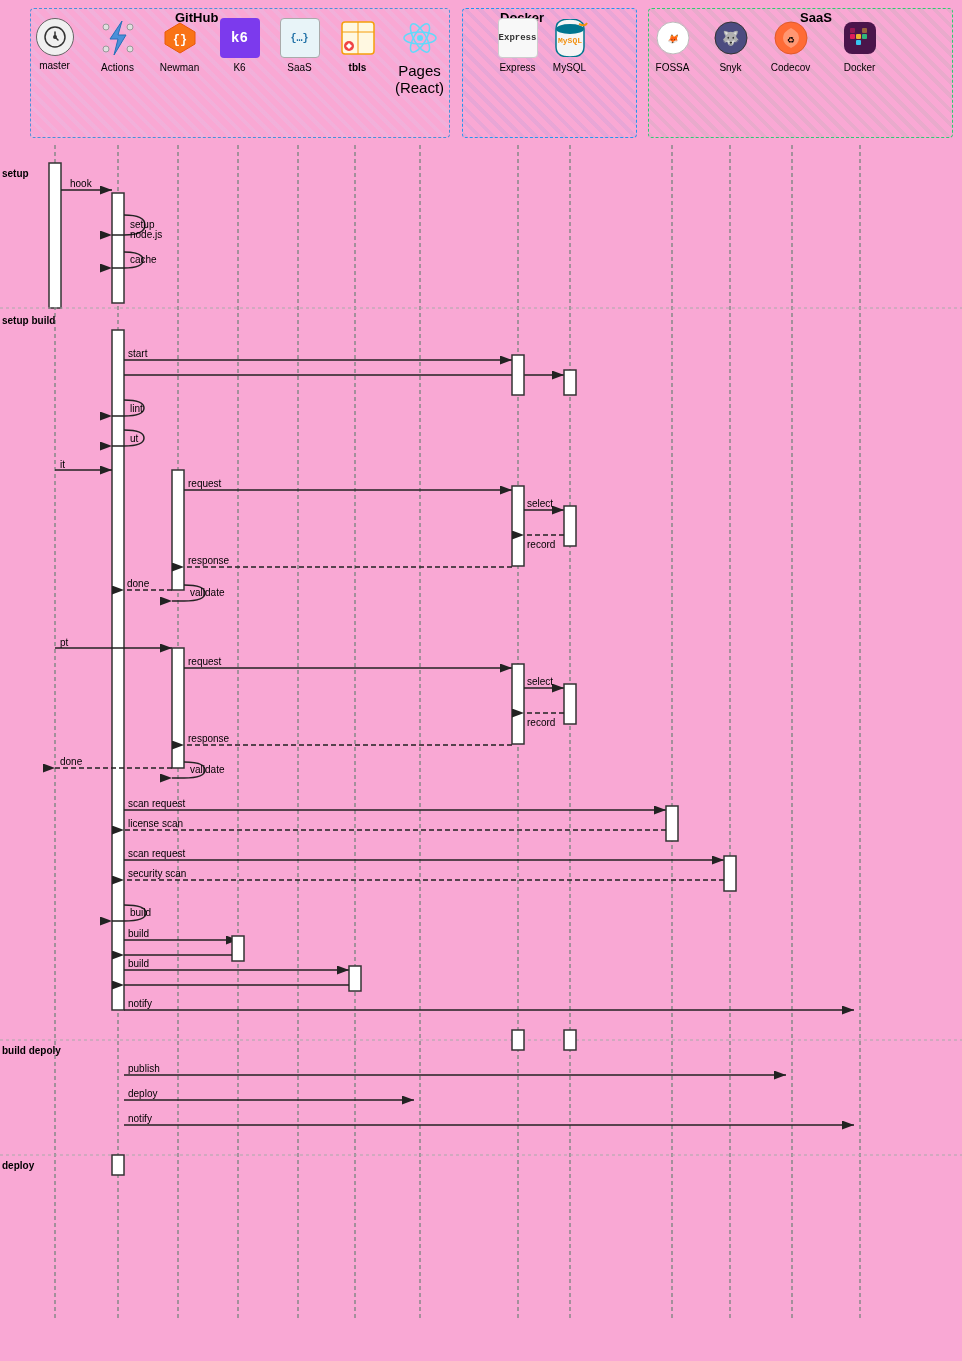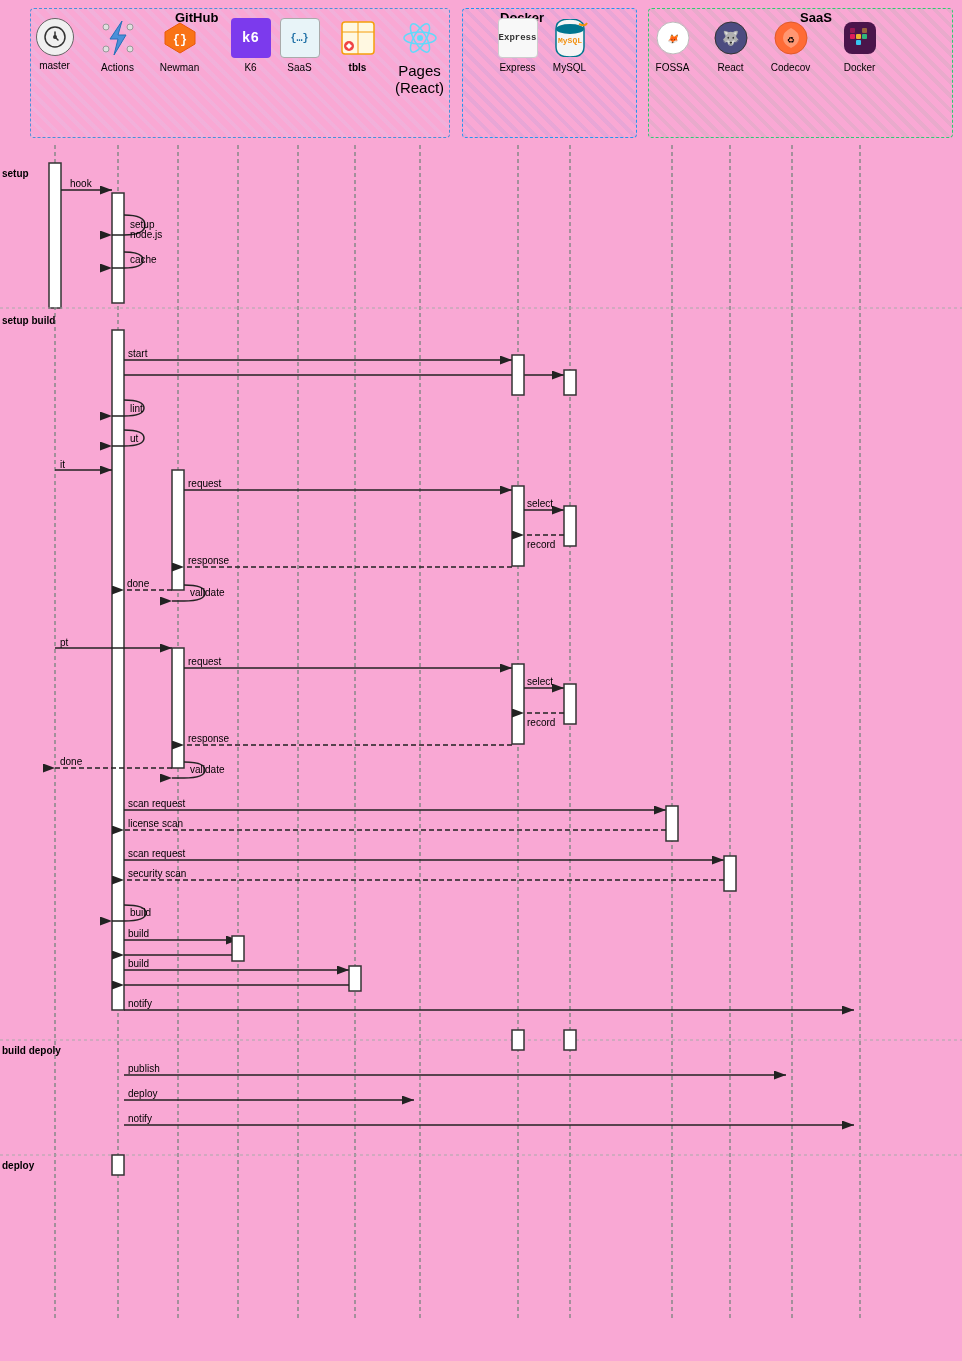--- a/index.html
+++ b/index.html
@@ -339,21 +339,21 @@
   <div class="participant" style="left:152px; top:18px;">
     <div style="width:40px; height:40px; margin:0 auto 4px auto; display:flex; align-items:center; justify-content:center;">
       <svg width="36" height="36" viewBox="0 0 36 36">
         <path d="M18 3 L33 12 L33 24 L18 33 L3 24 L3 12 Z" fill="#f97316" stroke="#ea580c" stroke-width="1"></path>
         <text x="18" y="23" text-anchor="middle" font-size="12" fill="white" font-weight="bold">{}</text>
       </svg>
     </div>
     <span class="participant-label">Newman</span>
   </div>
 
-  <div class="participant" style="left:223px; top:18px;">
+  <div class="participant" style="left:212px; top:18px;">
     <div style="width:40px; height:40px; margin:0 auto 4px auto; background:#7c3aed; border-radius:4px; display:flex; align-items:center; justify-content:center;">
       <span style="color:white; font-weight:bold; font-size:14px;">k6</span>
     </div>
     <span class="participant-label">K6</span>
   </div>
 
   <div class="participant" style="left:272px; top:18px;">
     <div style="width:40px; height:40px; margin:0 auto 4px auto; background:#e8f4f8; border:1px solid #aaa; border-radius:4px; display:flex; align-items:center; justify-content:center;">
       <span style="color:#1e6fa5; font-weight:bold; font-size:10px;">{…}</span>
     </div>
@@ -415,21 +415,21 @@
     <span class="participant-label">FOSSA</span>
   </div>
 
   <div class="participant" style="left:703px; top:18px;">
     <div style="width:40px; height:40px; margin:0 auto 4px auto; display:flex; align-items:center; justify-content:center;">
       <svg width="36" height="36" viewBox="0 0 36 36">
         <circle cx="18" cy="18" r="16" fill="#4c4c80" stroke="#333" stroke-width="1"></circle>
         <text x="18" y="23" text-anchor="middle" font-size="14" fill="white">🐺</text>
       </svg>
     </div>
-    <span class="participant-label">React</span>
+    <span class="participant-label">Snyk</span>
   </div>
 
   <div class="participant" style="left:763px; top:18px;">
     <div style="width:40px; height:40px; margin:0 auto 4px auto; display:flex; align-items:center; justify-content:center;">
       <svg width="36" height="36" viewBox="0 0 36 36">
         <circle cx="18" cy="18" r="16" fill="#ff6b35" stroke="#e05a2b" stroke-width="1"></circle>
         <path d="M18 8 Q10 12 10 18 Q10 24 18 28 Q26 24 26 18 Q26 12 18 8Z" fill="white" opacity="0.3"></path>
         <text x="18" y="23" text-anchor="middle" font-size="12">♻</text>
       </svg>
     </div>

